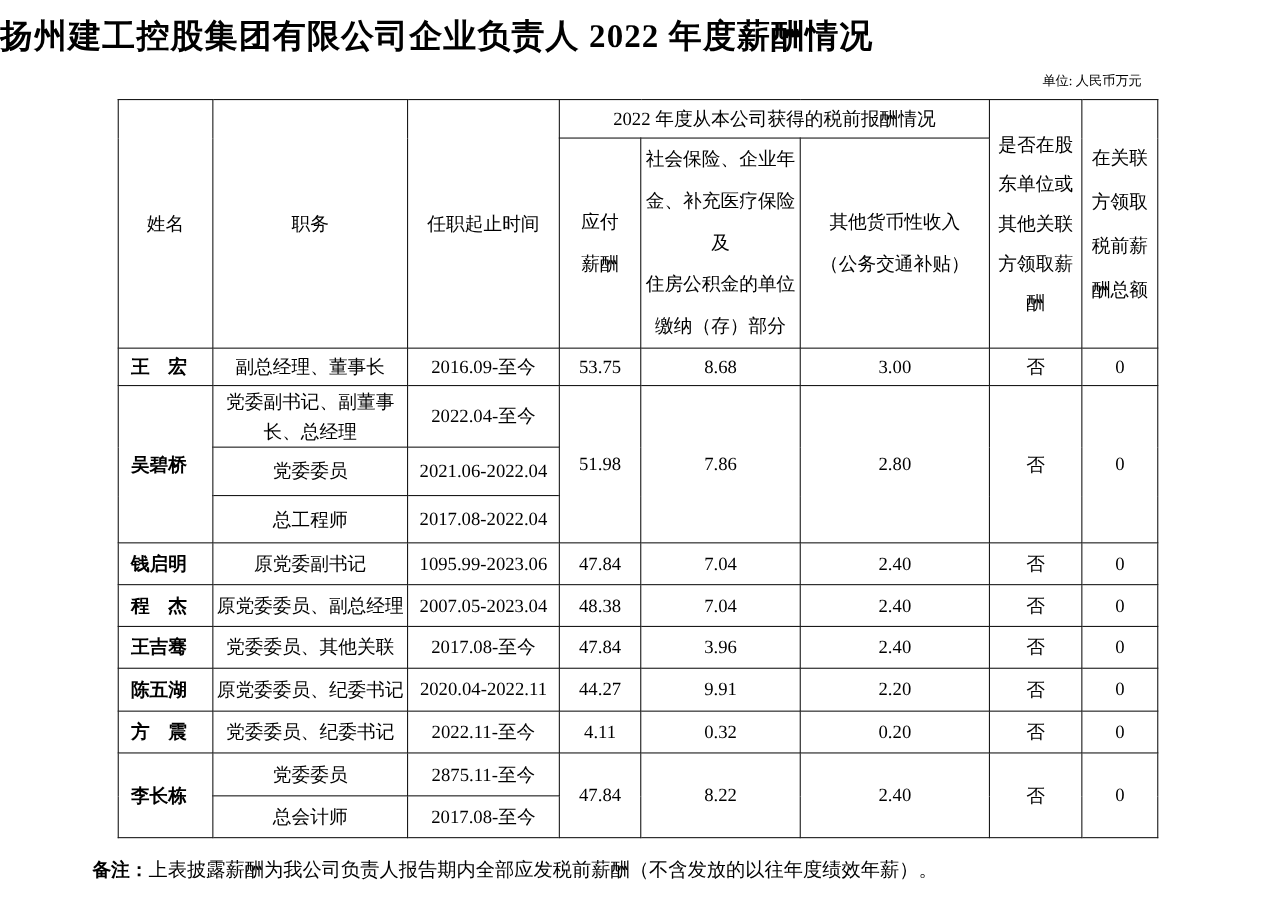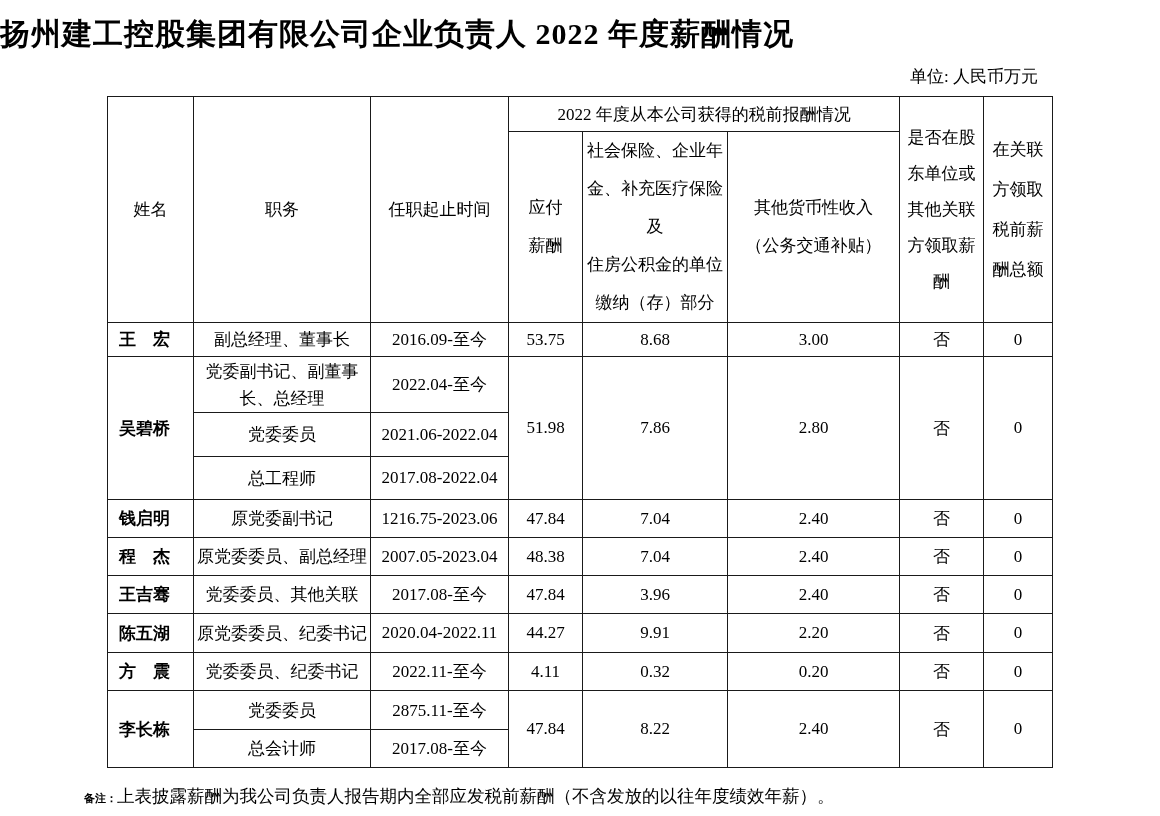--- a/index.html
+++ b/index.html
@@ -16,21 +16,21 @@
     font-size: 30px;
     font-weight: bold;
     letter-spacing: 1px;
     line-height: 36px;
   }
   .unit-line {
     width: 945px;
     margin: 13px 0 8px 107px;
     text-align: right;
     padding-right: 14px;
-    font-size: 17px;
+    font-size: 12px;
   }
   table.salary-table {
     margin-left: 107px;
     width: 945px;
     border-collapse: collapse;
     table-layout: fixed;
   }
   .salary-table th, .salary-table td {
     border: 1.5px solid #1a1a1a;
     font-weight: normal;
@@ -60,21 +60,21 @@
   td.name-cell {
     text-align: left;
     padding-left: 11px;
     font-weight: bold;
   }
   .note-line {
     margin: 16px 0 0 84px;
     font-size: 17.5px;
     line-height: 24px;
   }
-  .note-line .note-label { font-weight: bold; font-family: "Liberation Sans", "DejaVu Sans", sans-serif; font-size: 11px; }
+  .note-line .note-label { font-weight: bold; font-family: "Liberation Sans", "DejaVu Sans", sans-serif; font-size: 17px; }
 </style>
 </head>
 <body>
 
 <div class="doc-title">扬州建工控股集团有限公司企业负责人 2022 年度薪酬情况</div>
 
 <div class="unit-line">单位: 人民币万元</div>
 
 <table class="salary-table">
   <colgroup>
@@ -142,21 +142,21 @@
     <td>2021.06-2022.04</td>
   </tr>
   <tr class="r-wu3">
     <td>总工程师</td>
     <td>2017.08-2022.04</td>
   </tr>
 
   <tr class="r-std">
     <td class="name-cell">钱启明</td>
     <td>原党委副书记</td>
-    <td>1216.75-2023.06</td>
+    <td>1095.99-2023.06</td>
     <td>47.84</td>
     <td>7.04</td>
     <td>2.40</td>
     <td>否</td>
     <td>0</td>
   </tr>
 
   <tr class="r-std">
     <td class="name-cell">程　杰</td>
     <td>原党委委员、副总经理</td>

